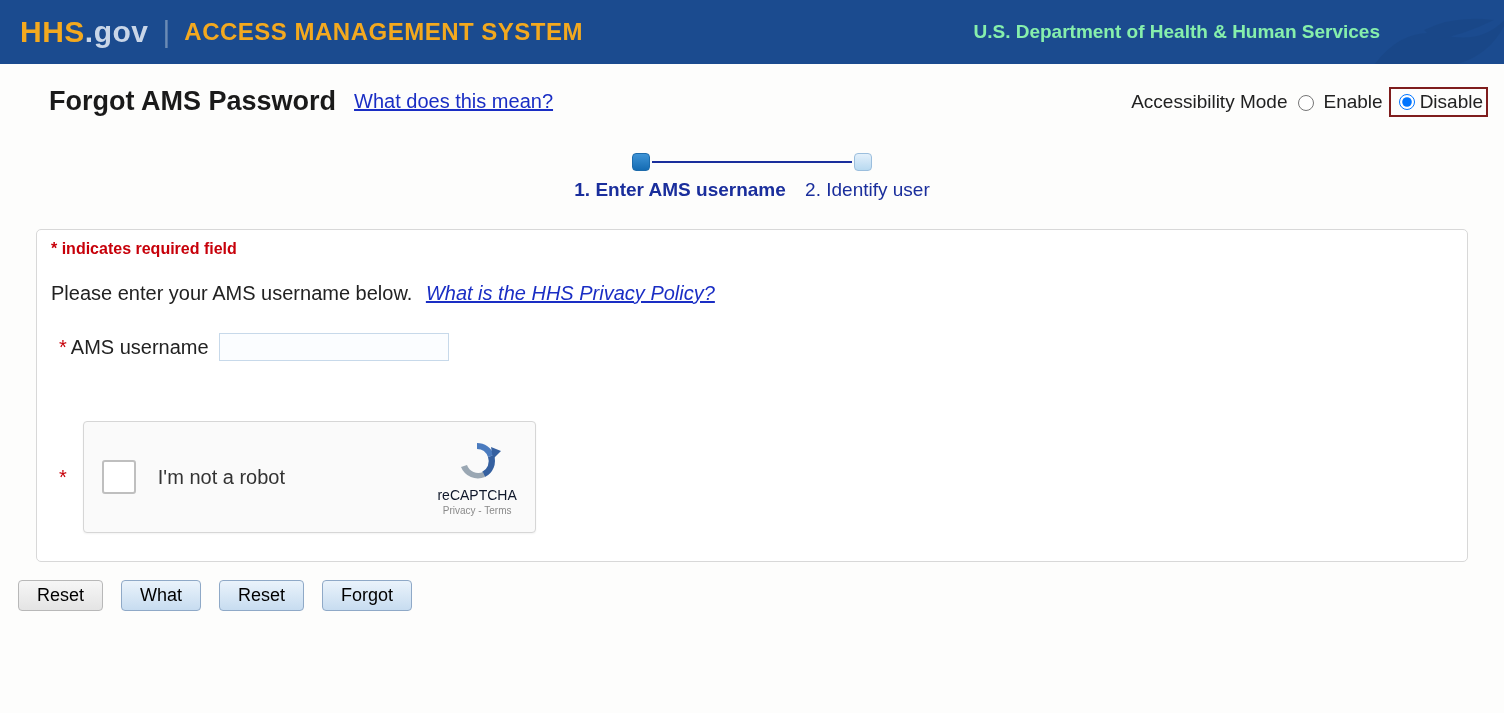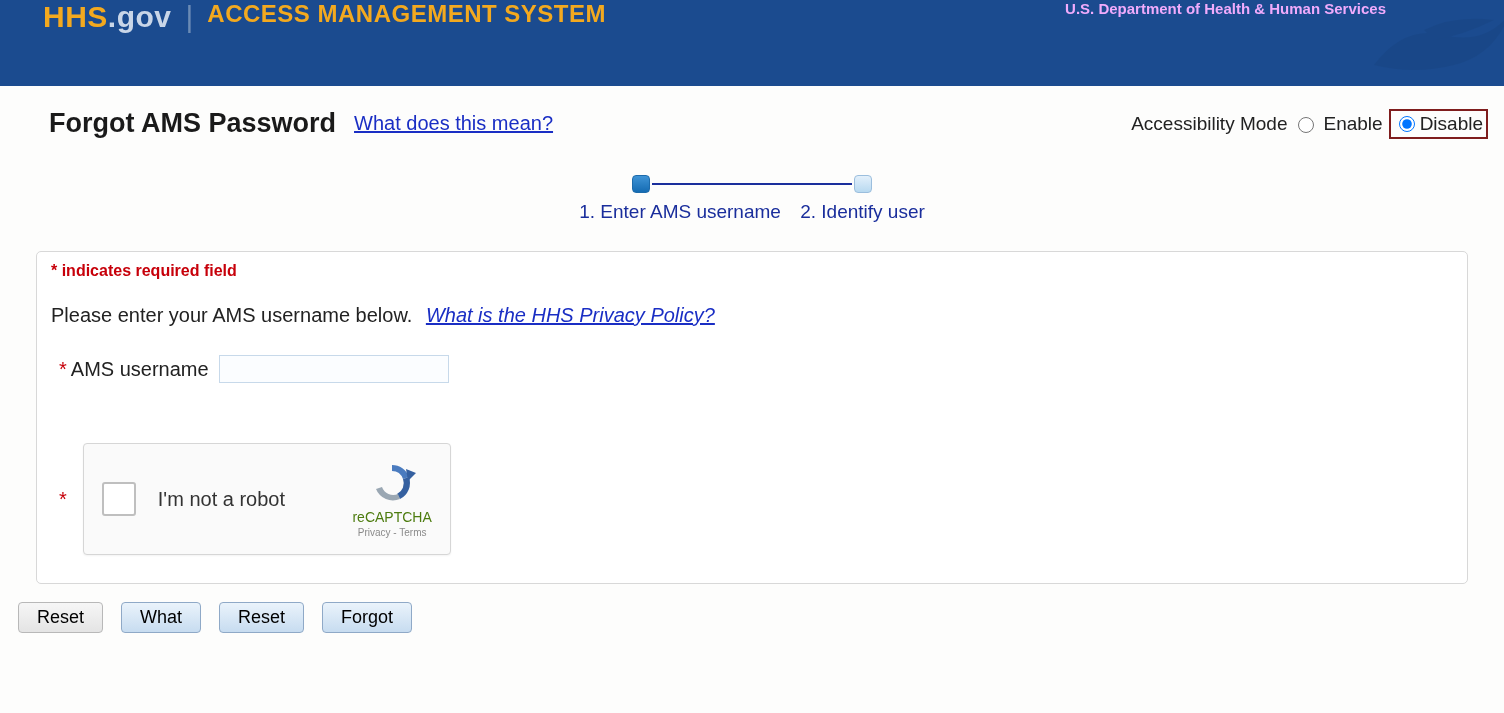--- a/index.html
+++ b/index.html
@@ -4,24 +4,24 @@
 <style>
   * { box-sizing: border-box; }
   body {
     margin: 0;
     font-family: Verdana, Geneva, sans-serif;
     background: #fdfdfc;
     color: #222;
   }
   .header {
     background: #1b4b8f;
-    height: 86px;
-    display: flex;
-    align-items: flex-start;
-    padding: 0 43px;
+    height: 64px;
+    display: flex;
+    align-items: center;
+    padding: 0 20px;
     position: relative;
     overflow: hidden;
   }
   .header-eagle {
     position: absolute;
     right: -10px;
     top: -5px;
     width: 150px;
     height: 90px;
     opacity: 0.25;
@@ -40,25 +40,25 @@
     font-size: 30px;
     font-weight: 100;
   }
   .app-title {
     color: #f3a91f;
     font-size: 24px;
     font-weight: bold;
     letter-spacing: 0.5px;
   }
   .dept {
-    color: #f0abfc;
-    font-weight: bold;
-    font-size: 15px;
+    color: #86efac;
+    font-weight: bold;
+    font-size: 19px;
     margin-left: auto;
-    margin-right: 75px;
+    margin-right: 104px;
     z-index: 1;
   }
   .subheader {
     display: flex;
     align-items: center;
     padding: 22px 16px 0 16px;
     margin-left: 33px;
   }
   .page-title {
     font-size: 27px;
@@ -115,21 +115,21 @@
     width: 200px;
     height: 2px;
     background: #1a2e9c;
     margin: 0 2px;
   }
   .progress-labels {
     margin-top: 8px;
     font-size: 19px;
     color: #1a2e9c;
   }
-  .progress-labels .step1 { font-weight: normal; margin-right: 14px; }
+  .progress-labels .step1 { font-weight: bold; margin-right: 14px; }
   .progress-labels .step2 { font-weight: normal; }
 
   .panel {
     margin: 28px 36px 14px 36px;
     border: 1px solid #d8d8d8;
     border-radius: 5px;
     background: #fff;
     padding: 10px 14px 28px 14px;
   }
   .panel-title {
@@ -172,21 +172,21 @@
 
   .captcha-row {
     display: flex;
     align-items: center;
     margin-top: 60px;
     margin-left: 8px;
   }
   .captcha-row .req-star { font-size: 20px; }
   .recaptcha {
     margin-left: 12px;
-    width: 368px;
+    width: 453px;
     height: 112px;
     border: 1px solid #d6d6d6;
     border-radius: 4px;
     background: #fafafa;
     display: flex;
     align-items: center;
     padding: 0 18px;
     box-shadow: 0 1px 2px rgba(0,0,0,0.05);
   }
   .recaptcha-check {
@@ -201,21 +201,21 @@
     font-size: 20px;
     color: #333;
     flex: 1;
   }
   .recaptcha-right {
     text-align: center;
     color: #6f6f6f;
     font-size: 12px;
   }
   .recaptcha-right svg { display: block; margin: 0 auto 4px auto; }
-  .recaptcha-brand { font-size: 14px; margin-bottom: 2px; color:#4d7c0f;}
+  .recaptcha-brand { font-size: 14px; margin-bottom: 2px; color:#0f172a;}
   .recaptcha-terms { font-size: 10px; color:#8a8a8a;}
 
   .button-row {
     margin: 18px 0 0 18px;
     display: flex;
     gap: 18px;
   }
   .btn {
     font-size: 18px;
     padding: 4px 18px;

